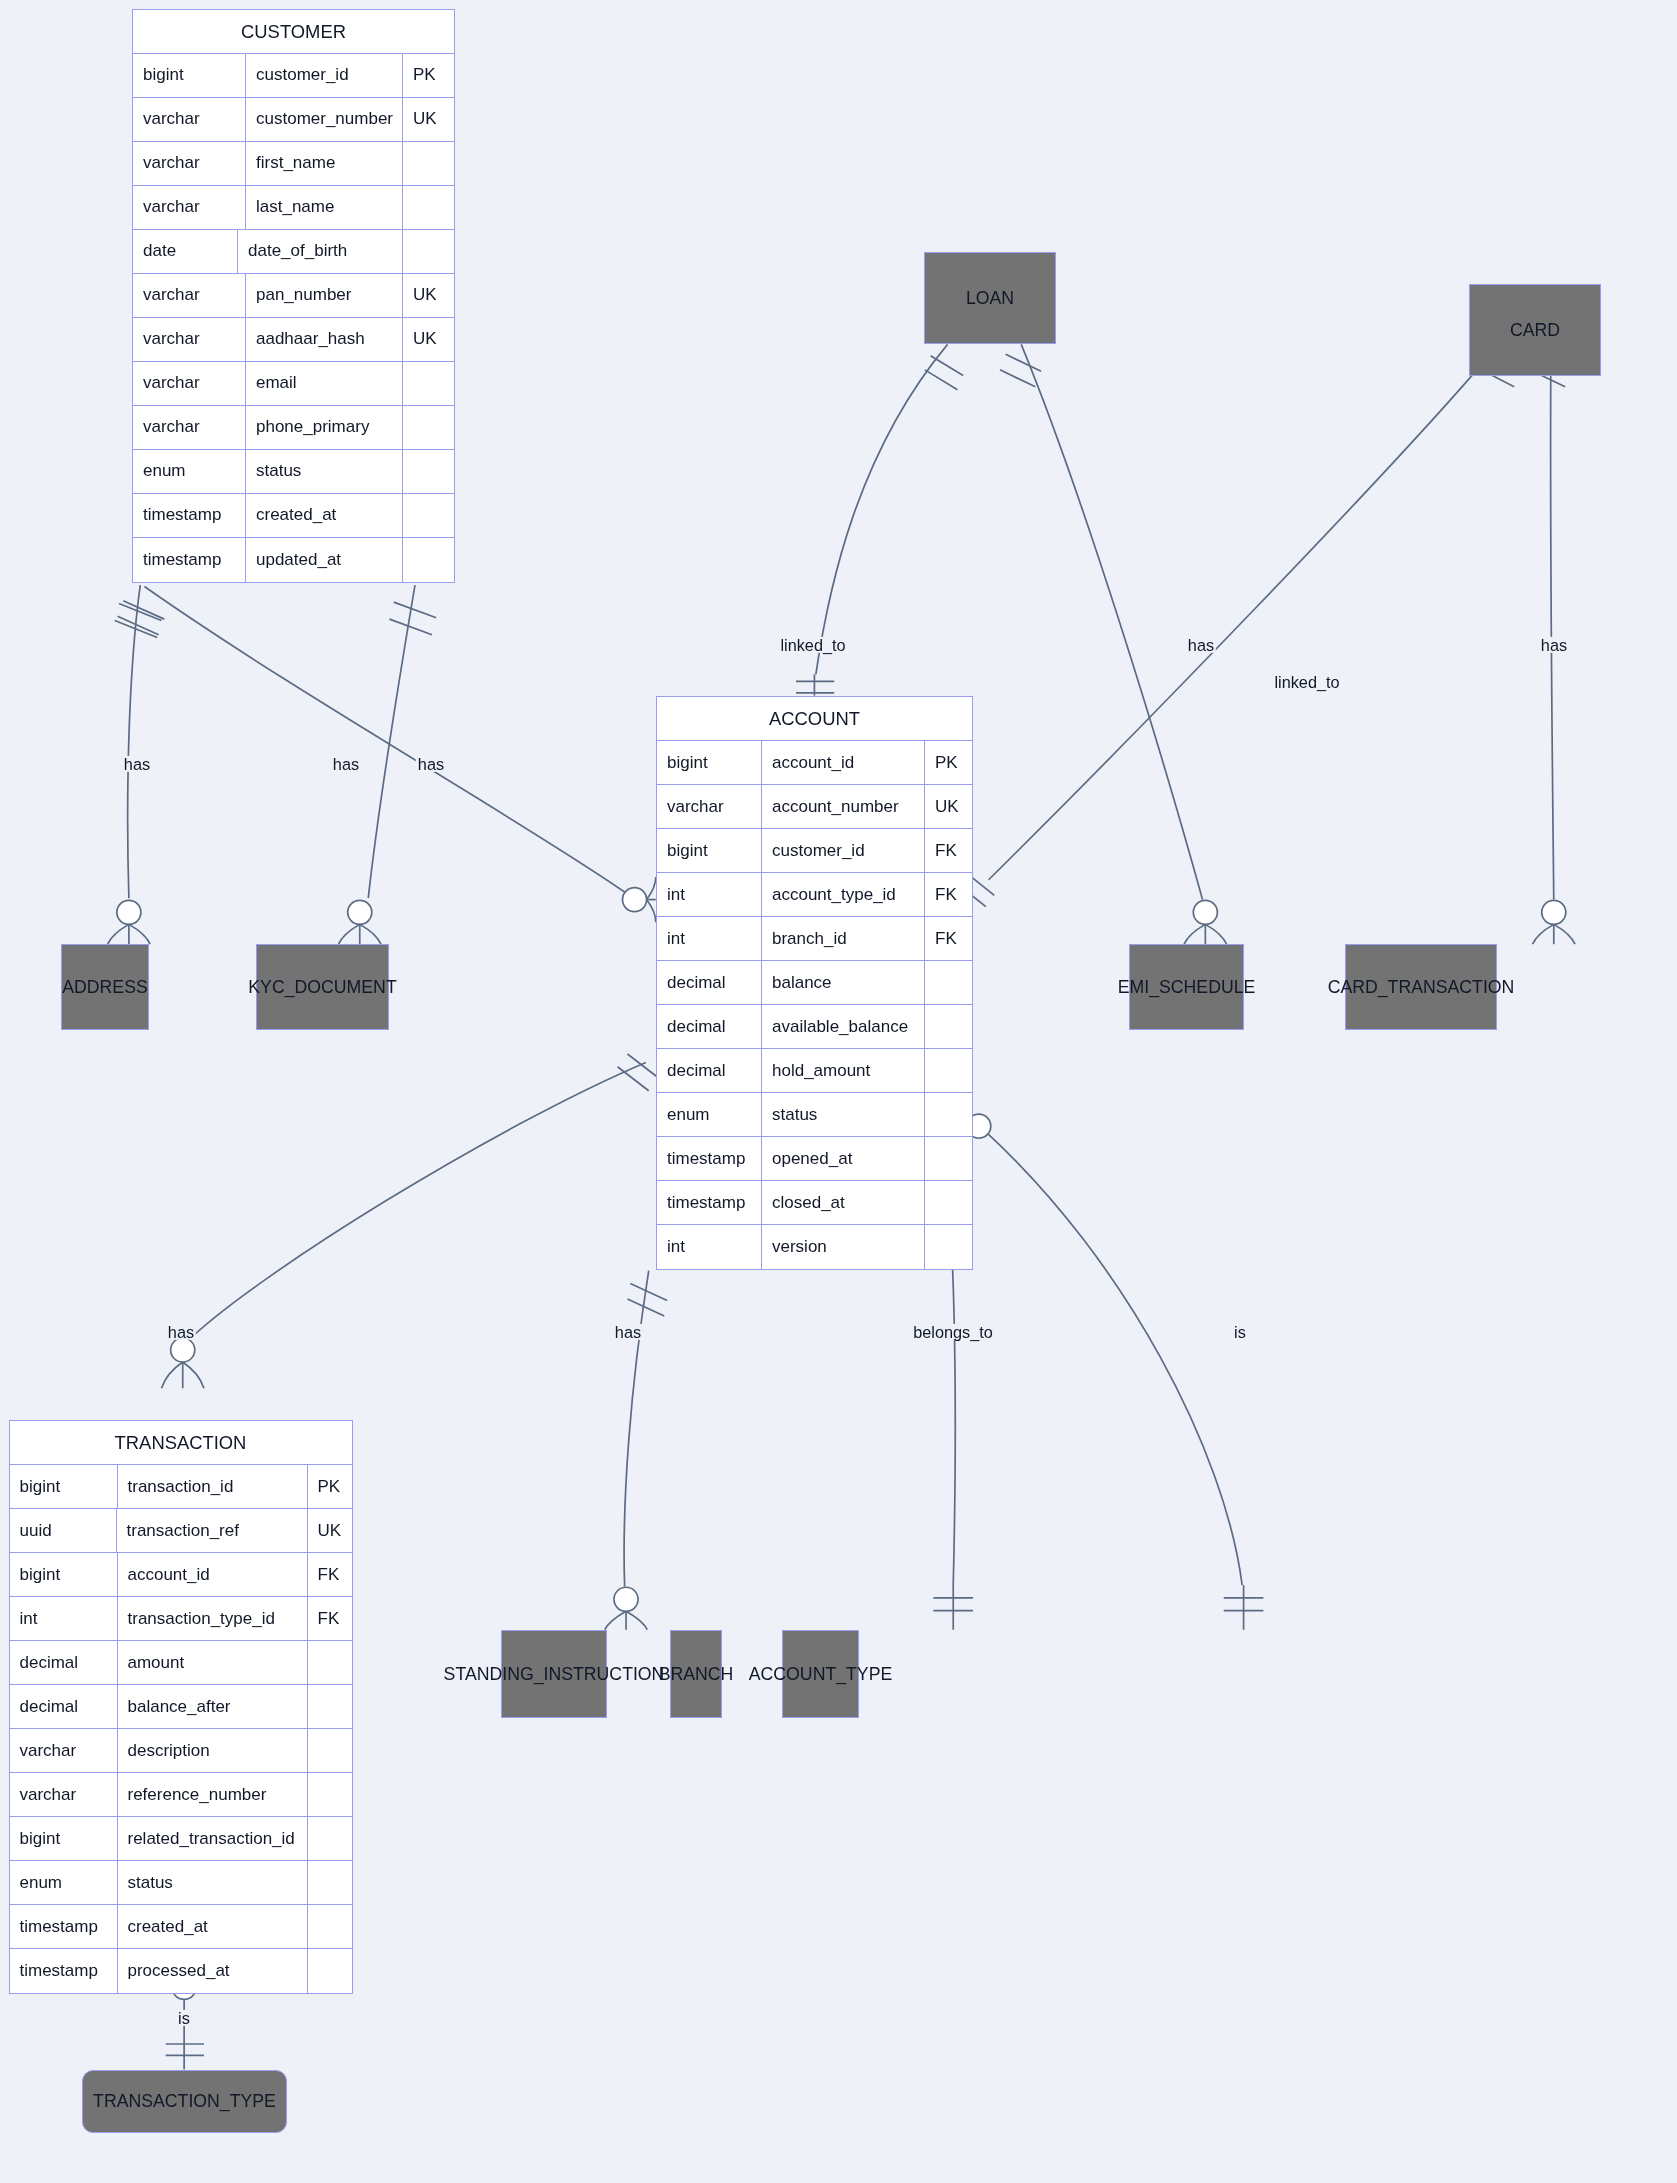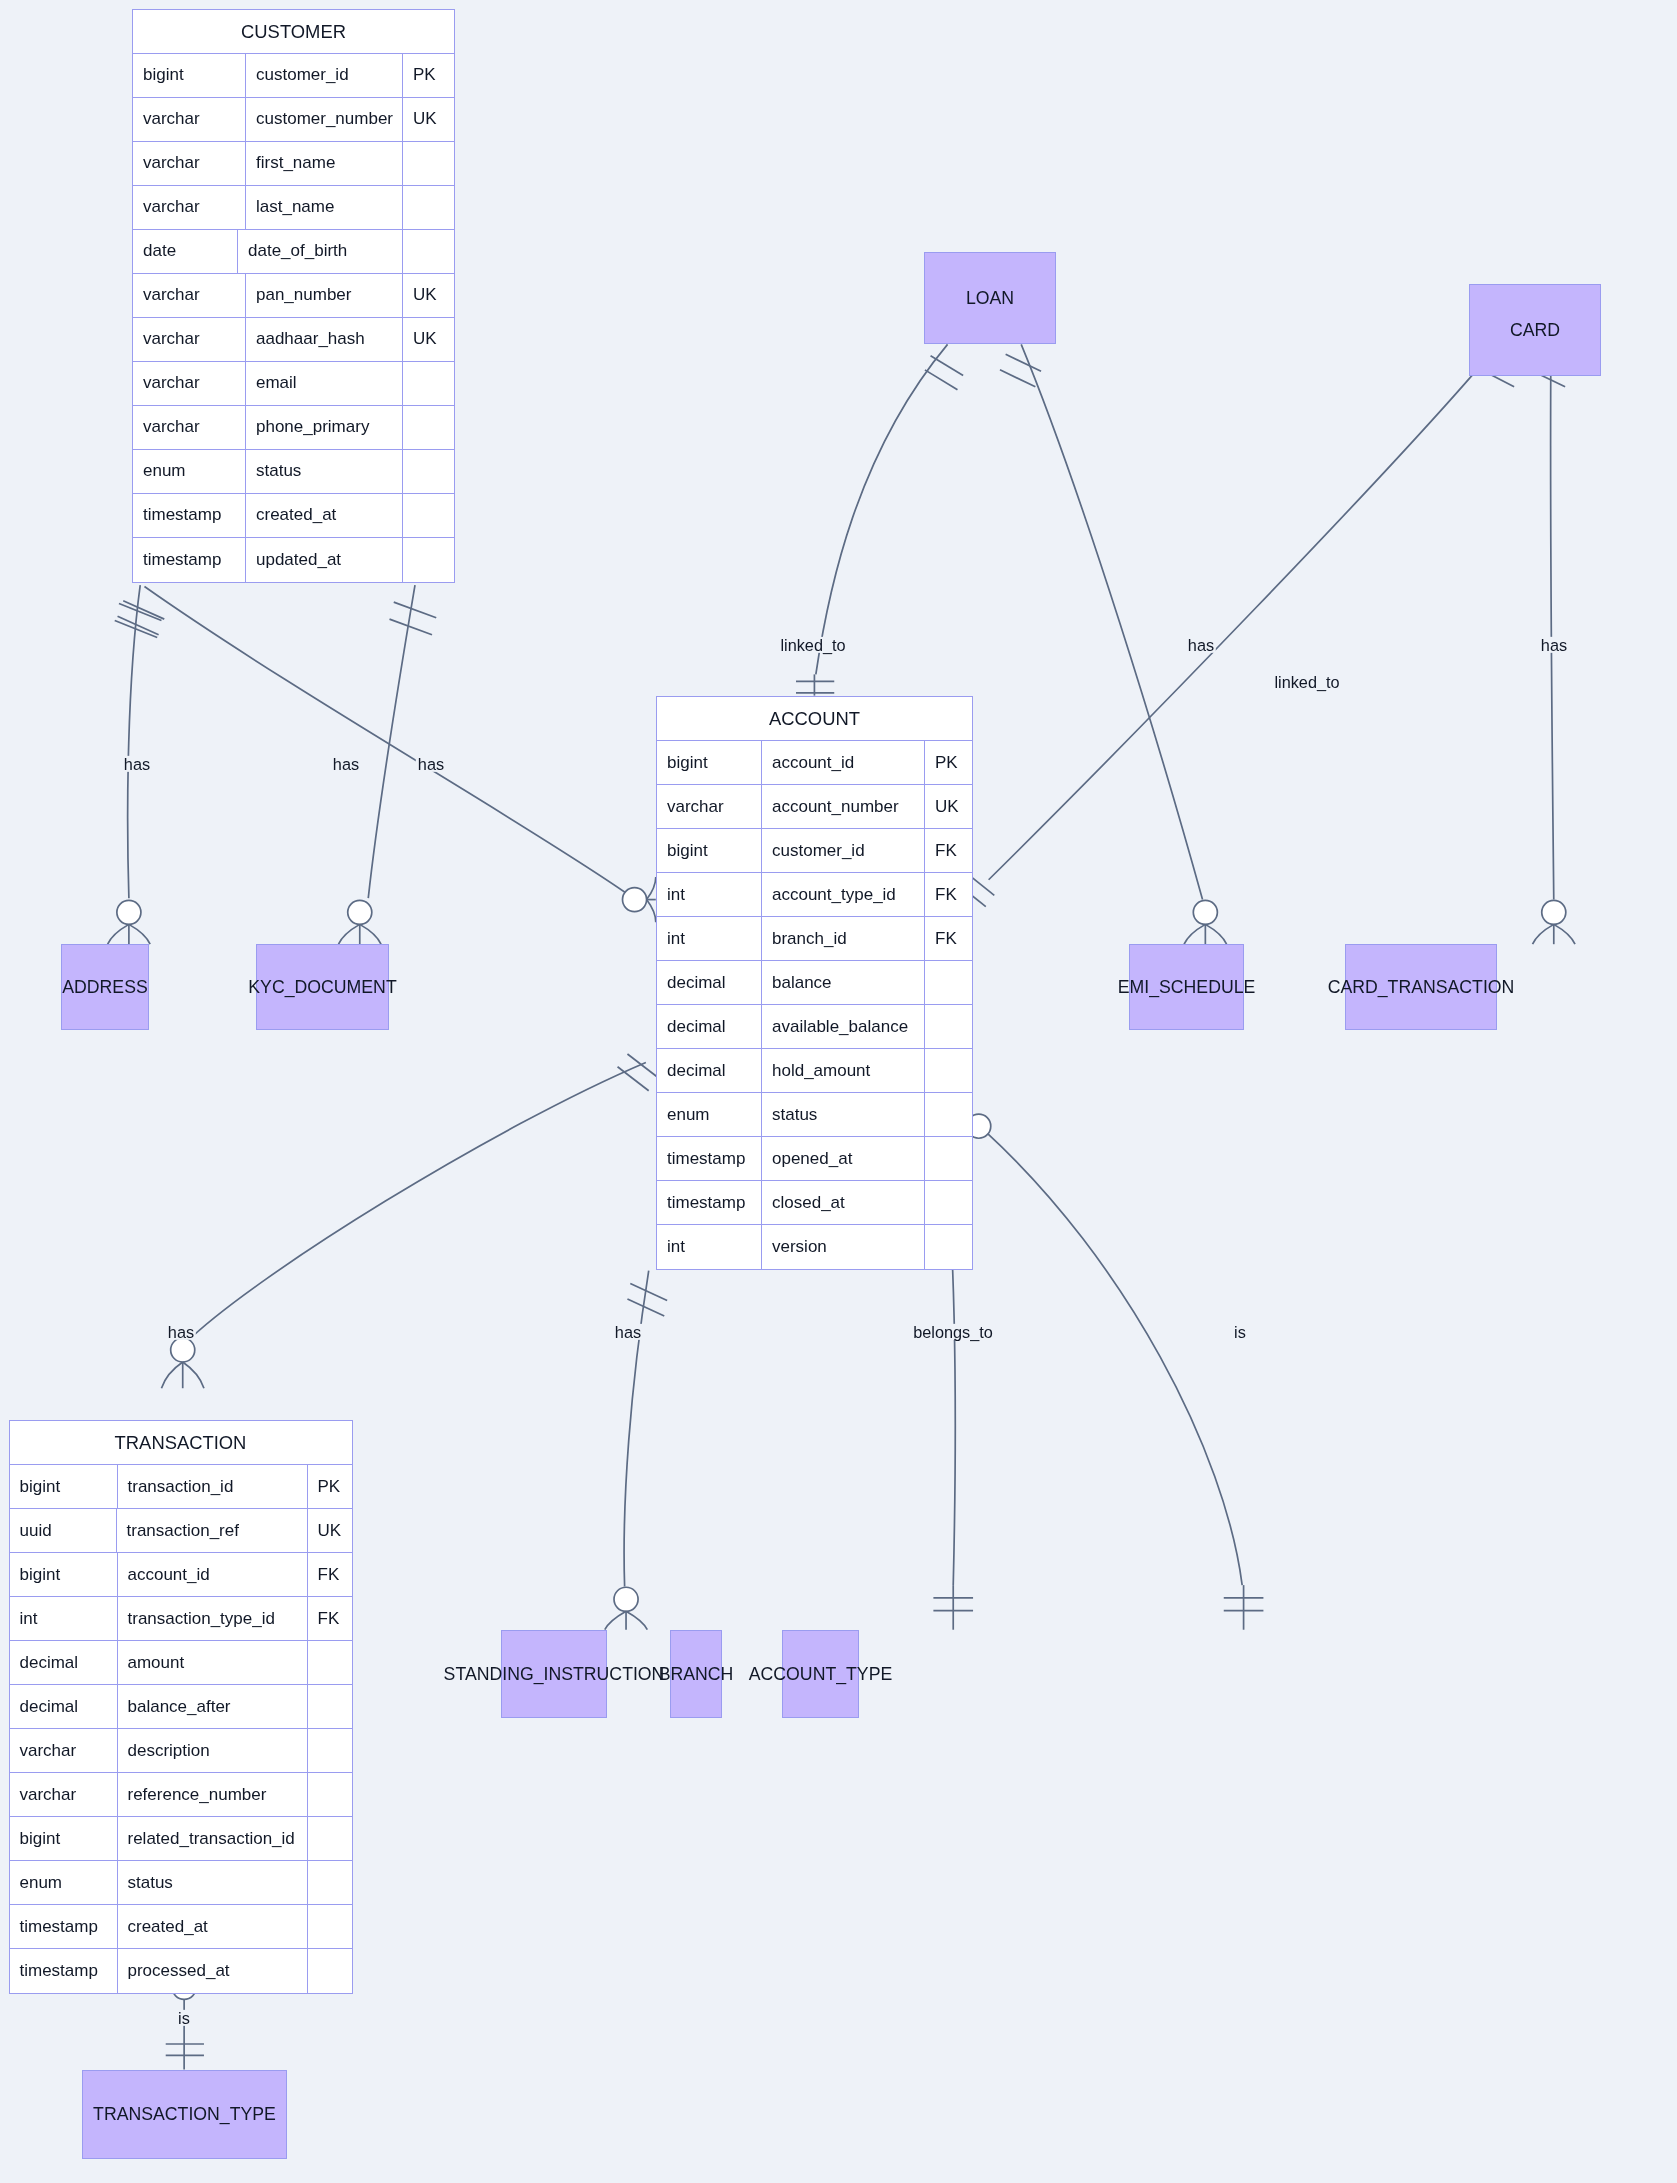--- a/index.html
+++ b/index.html
@@ -69,21 +69,21 @@
   .entity-table .c-key{
     box-sizing:border-box;
     display:flex;align-items:center;
     padding-left:10px;
     font-size:17px;color:#111827;
   }
 
   
   .entity-box{
     position:absolute;
-    background:#c4b5fd;
+    background:#737373;
     border:1.6px solid #9a9cf0;
     box-sizing:border-box;
     display:flex;align-items:center;justify-content:center;
     font-size:17.7px;color:#111827;
     text-align:center;
   }
 </style>
 </head>
 <body>
 
@@ -428,21 +428,21 @@
   </div>
   <div class="entity-box" id="box-standing_instruction" style="left: 501px; top: 1630px; width: 106px; height: 88px;">
     <span>STANDING_INSTRUCTION</span>
   </div>
   <div class="entity-box" id="box-branch" style="left: 670px; top: 1630px; width: 52px; height: 88px;">
     <span>BRANCH</span>
   </div>
   <div class="entity-box" id="box-account_type" style="left: 782px; top: 1630px; width: 77px; height: 88px;">
     <span>ACCOUNT_TYPE</span>
   </div>
-  <div class="entity-box" id="box-transaction_type" style="left: 82px; top: 2070px; width: 205px; height: 89px;">
+  <div class="entity-box" id="box-transaction_type" style="left: 82px; top: 2070px; width: 205px; height: 63px; border-radius: 11px;">
     <span>TRANSACTION_TYPE</span>
   </div>
 
   <div id="rel-labels">
       <div class="rel-label" style="left: 137px; top: 764px;">has</div>
       <div class="rel-label" style="left: 346px; top: 764px;">has</div>
       <div class="rel-label" style="left: 431px; top: 764px;">has</div>
       <div class="rel-label" style="left: 813px; top: 645px;">linked_to</div>
       <div class="rel-label" style="left: 1201px; top: 645px;">has</div>
       <div class="rel-label" style="left: 1307px; top: 682px;">linked_to</div>

